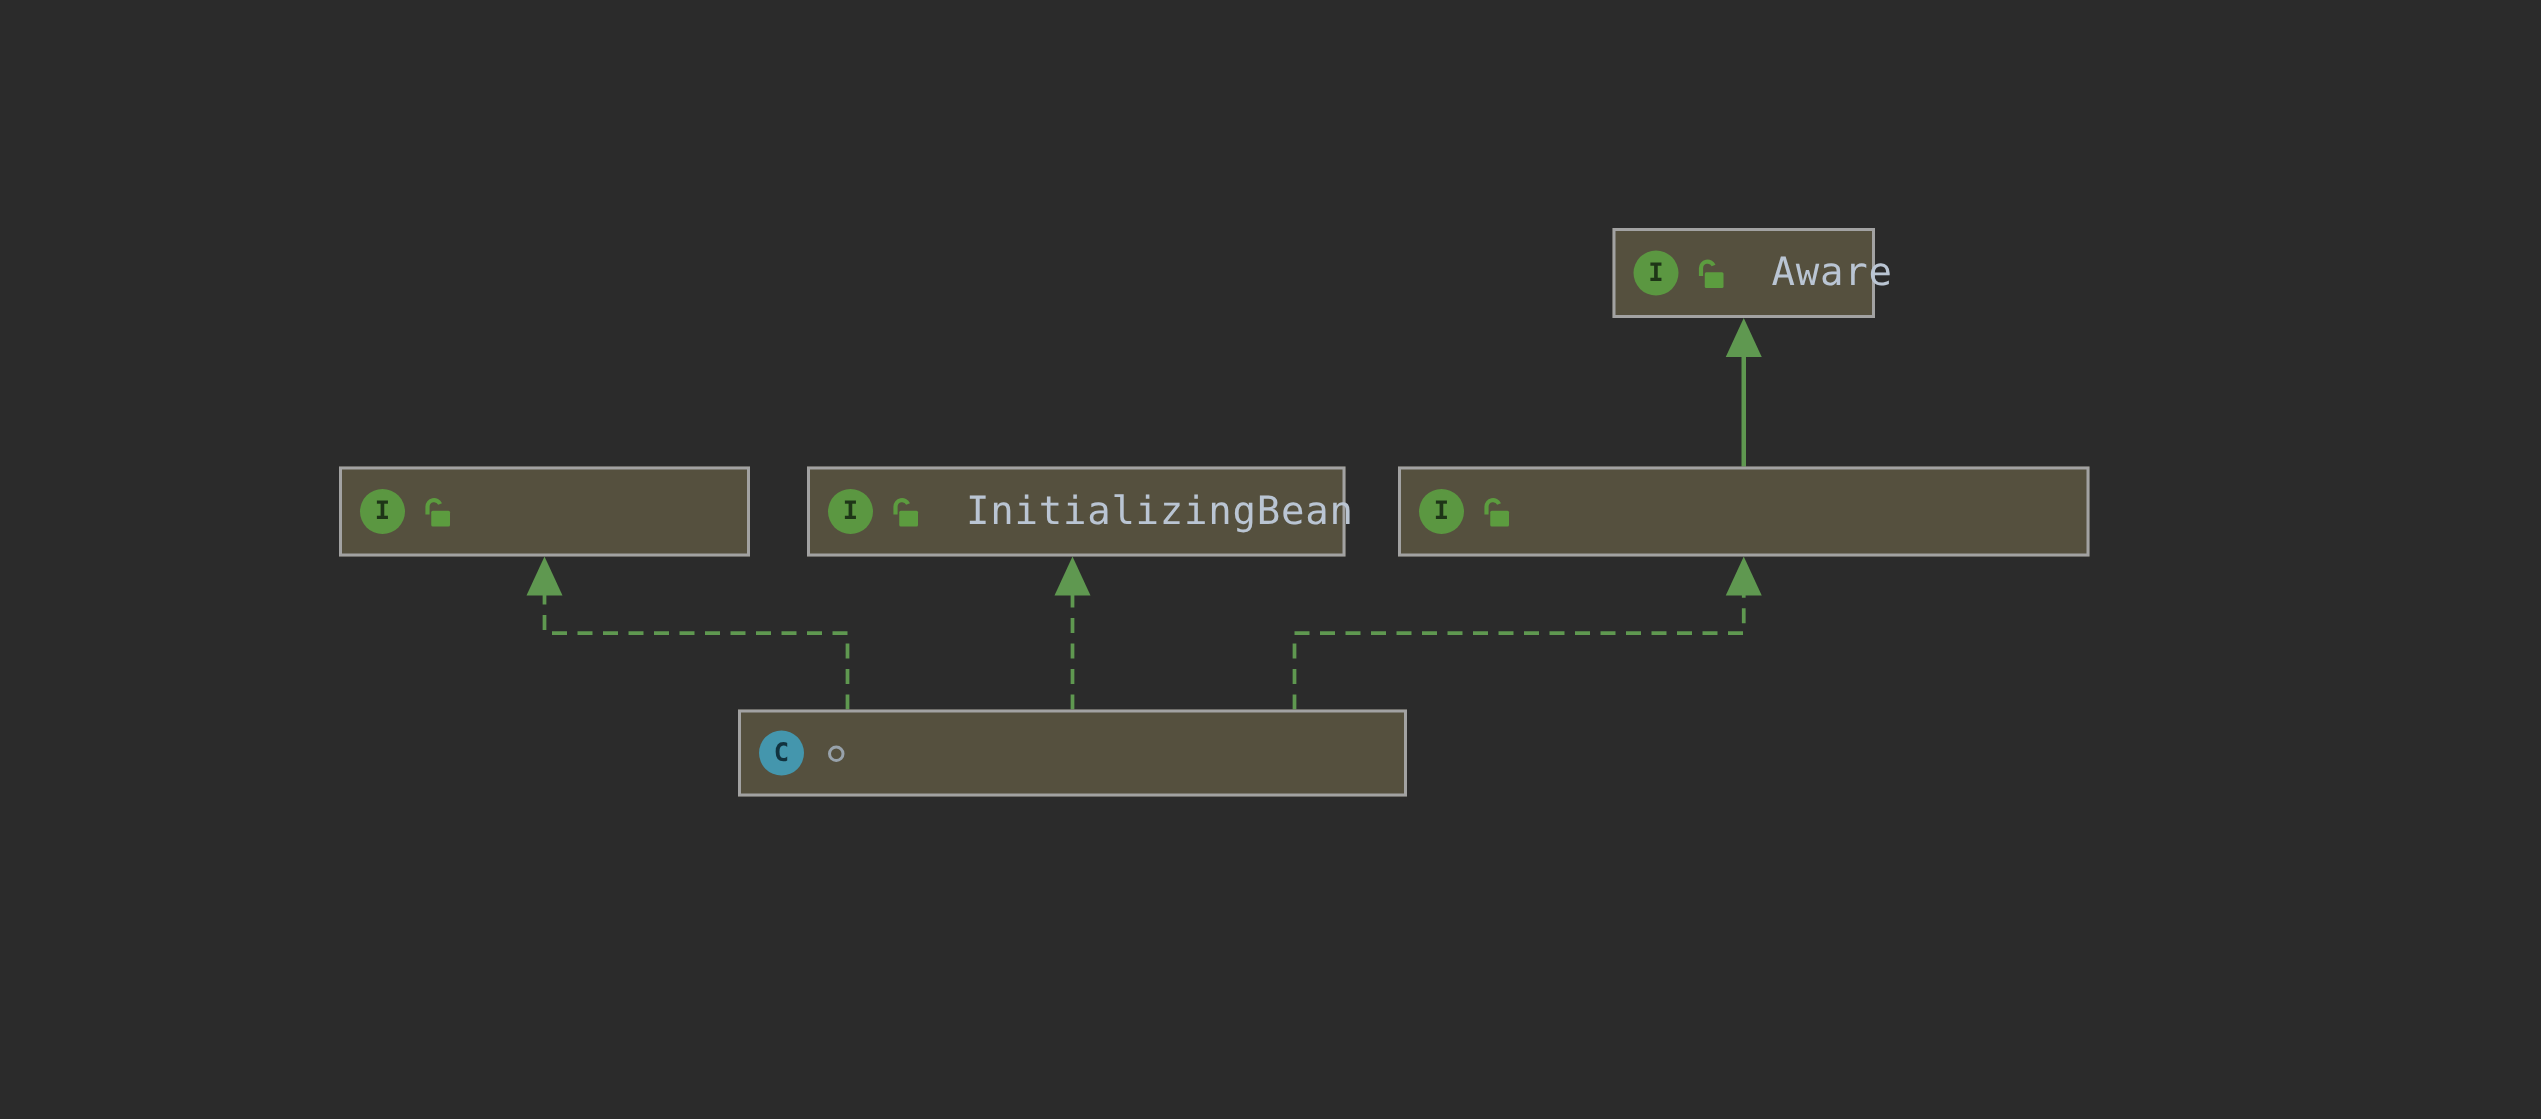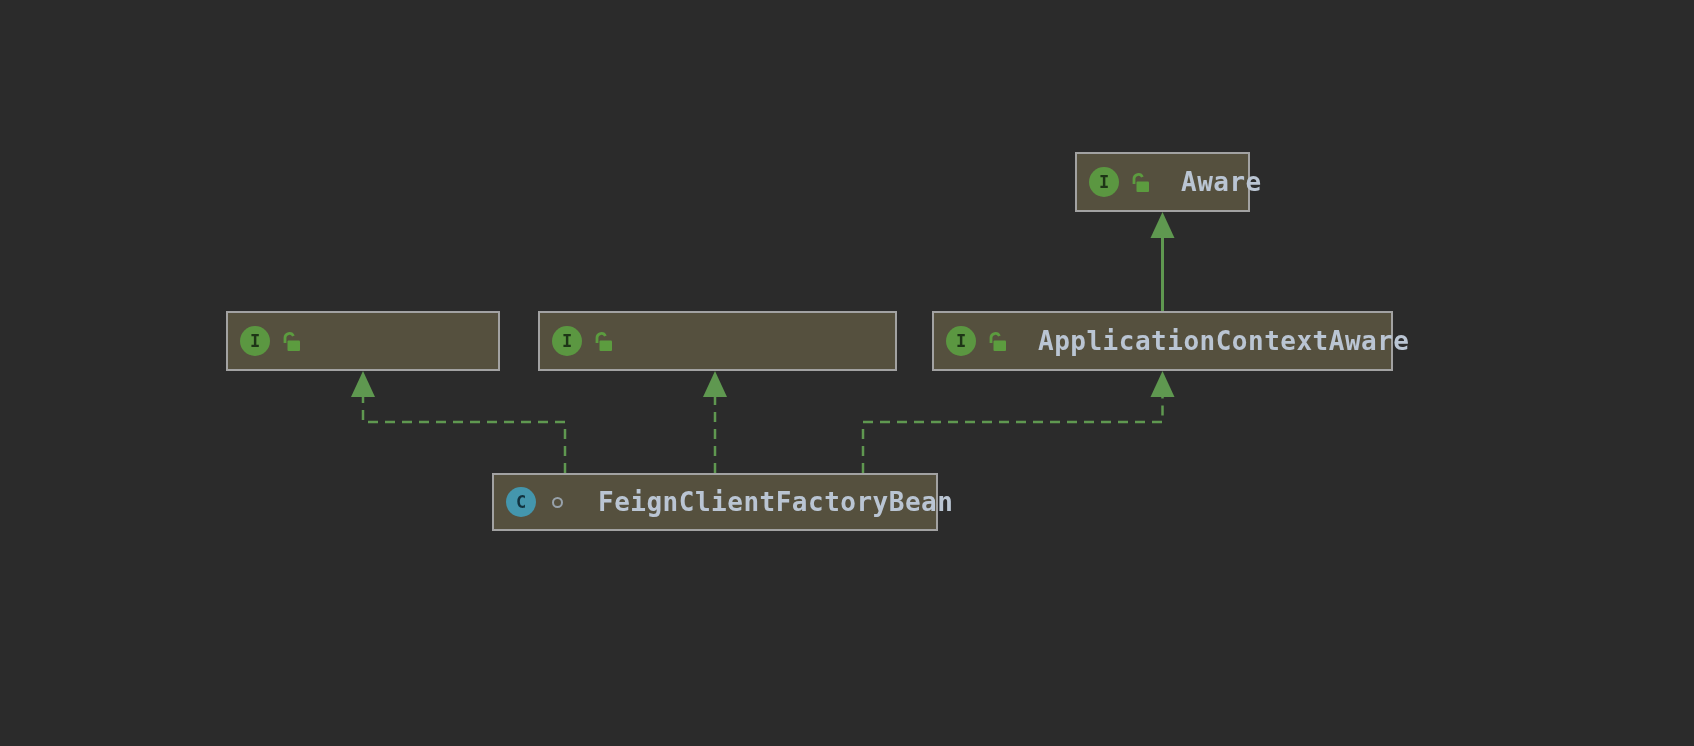--- a/index.html
+++ b/index.html
@@ -69,21 +69,21 @@
     align-items: center;
     justify-content: center;
   }
   .ring {
     width: 11px;
     height: 11px;
     border: 2.5px solid #98A2AB;
     border-radius: 50%;
     box-sizing: border-box;
   }
-  .node-label { letter-spacing: 0.5px; font-weight: bold; }
+  .node-label { letter-spacing: 0.5px; }
 </style>
 </head>
 <body>
 
 <div class="canvas">
 
   <svg class="edges">
 
     <g>
       <line class="edge-line solid" x1="1162.5" y1="312" x2="1162.5" y2="236"></line>
@@ -134,38 +134,37 @@
   <div class="node" style="left:538px; top:311px; width:359px; height:60px;">
     <span class="badge badge-interface">
         <span>I</span>
       </span>
     <span class="vis">
       <svg width="22" height="24" viewBox="0 0 22 24">
         <path d="M5 14 V8.8 A4.4 4.4 0 0 1 13.4 7" stroke="#5C9C3F" stroke-width="2.8" fill="none"></path>
         <rect x="7.5" y="11.5" width="12.5" height="10.5" rx="1" fill="#5C9C3F"></rect>
       </svg>
     </span>
+    <span class="node-label">InitializingBean</span>
   </div>
 
   <div class="node" style="left:932px; top:311px; width:461px; height:60px;">
     <span class="badge badge-interface">
         <span>I</span>
       </span>
     <span class="vis">
       <svg width="22" height="24" viewBox="0 0 22 24">
         <path d="M5 14 V8.8 A4.4 4.4 0 0 1 13.4 7" stroke="#5C9C3F" stroke-width="2.8" fill="none"></path>
         <rect x="7.5" y="11.5" width="12.5" height="10.5" rx="1" fill="#5C9C3F"></rect>
       </svg>
     </span>
-    <span class="node-label">ApplicationContextAware</span>
   </div>
 
   <div class="node" style="left:492px; top:473px; width:446px; height:58px;">
     <span class="badge badge-class">
         <span>C</span>
       </span>
     <span class="vis">
       <span class="ring"></span>
     </span>
-    <span class="node-label">FeignClientFactoryBean</span>
   </div>
 
 </div>
 
 </body></html>

